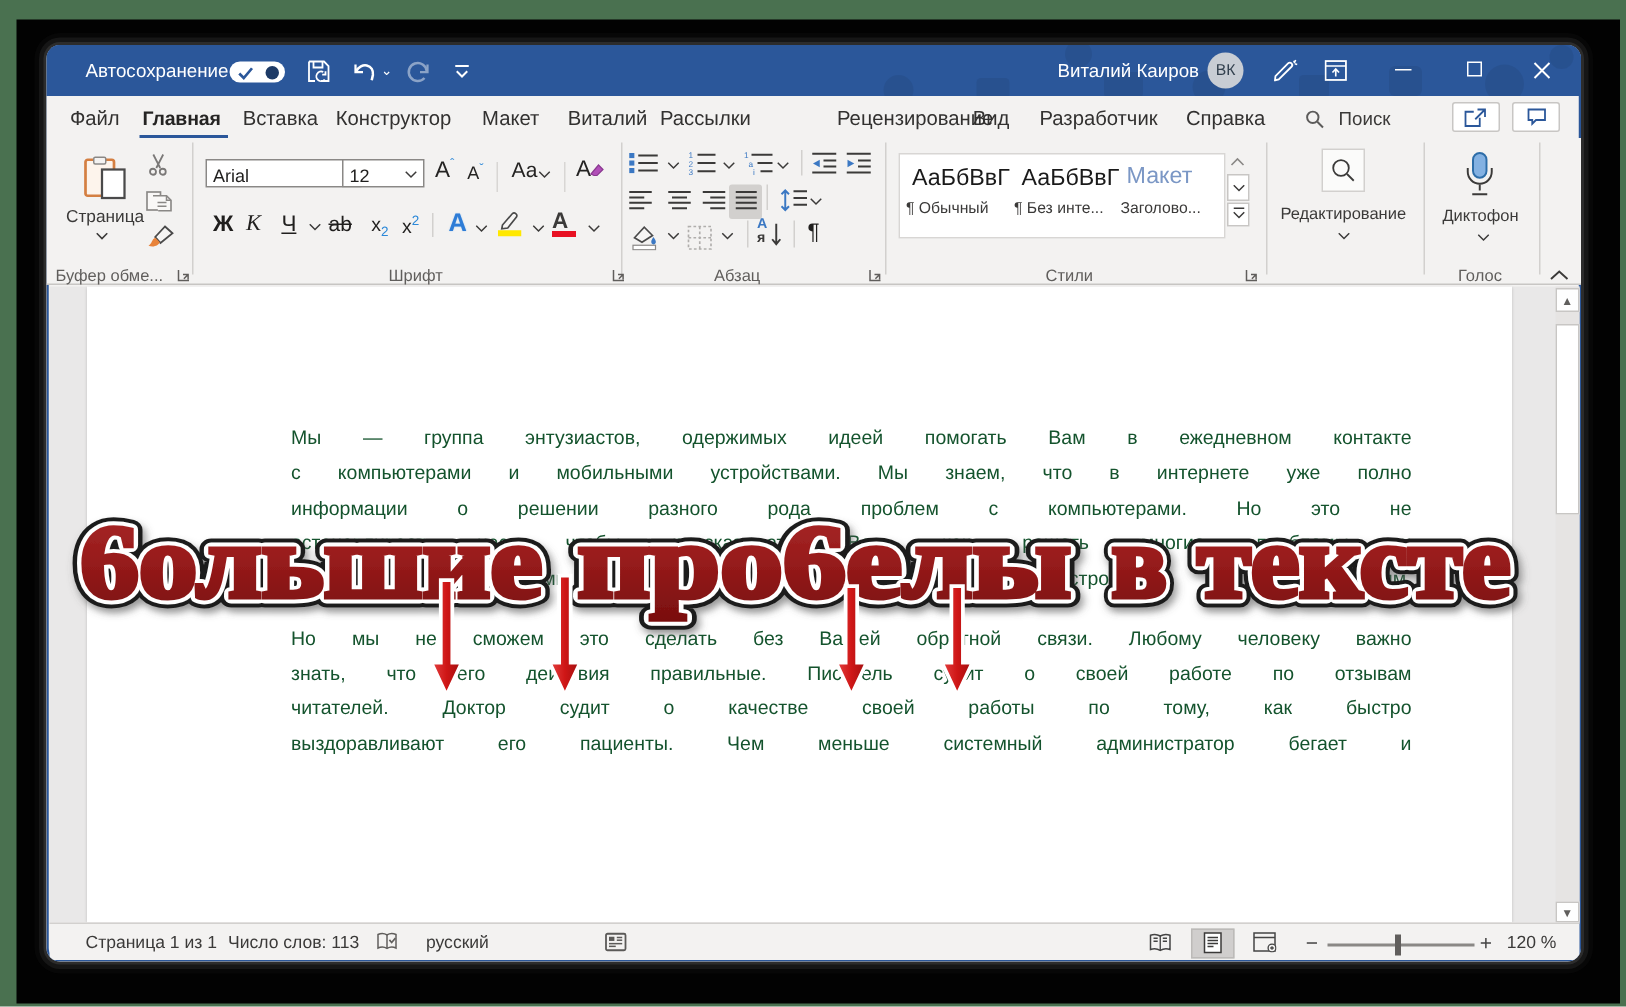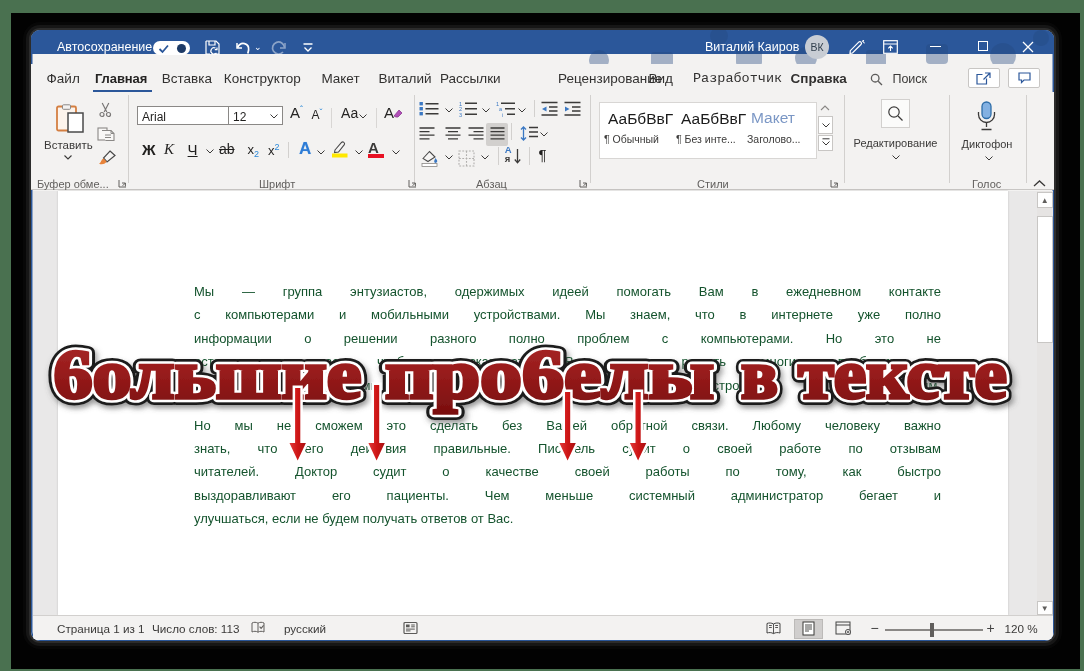--- a/index.html
+++ b/index.html
@@ -3,21 +3,21 @@
 <style>
   * { margin:0; padding:0; box-sizing:border-box; }
   html,body { width:1084px; height:671px; overflow:hidden; }
   body { background:#4a7150; font-family:"Liberation Sans", sans-serif; position:relative; }
   .abs { position:absolute; }
   #shadowrect { position:absolute; left:11px; top:13px; width:1069px; height:656px; background:#020202; }
   #win { position:absolute; left:31px; top:30px; width:1023px; height:611px;
          background:#f3f2f1; border-radius:9px; overflow:hidden;
          box-shadow: inset 0 0 0 1.5px #2a5699, 0 0 0 2px rgba(70,70,70,.45), 0 0 0 5px rgba(60,60,60,.28), 0 0 0 8px rgba(50,50,50,.12); }
   
-  #titlebar { position:absolute; left:0; top:0; width:1023px; height:24px; background:#2b579a; color:#fff; }
+  #titlebar { position:absolute; left:0; top:0; width:1023px; height:34px; background:#2b579a; color:#fff; }
   #titlebar .t { position:absolute; font-size:12.5px; color:#fff; white-space:nowrap; }
   
   #tabrow { position:absolute; left:0; top:34px; width:911px; height:28px; background:#f3f2f1;text-align:center; }
   #tabrow .tab { position:absolute; top:7px; font-size:13.5px; color:#323130; white-space:nowrap; }
   #tabrow .sel { color:#252423; font-weight:bold; font-size:13px; letter-spacing:-0.1px; }
   #hl-underline { position:absolute; left:62px; top:25.5px; width:59px; height:2.5px; background:#2b579a; }
   
   #ribbon { position:absolute; left:0; top:62px; width:1023px; height:98px; background:#f3f2f1; border-bottom:1px solid #c8c6c4; font-size:11px; color:#3b3a39; }
   .vsep { position:absolute; top:3px; height:88px; width:1px; background:#d2d0ce; }
   .glabel { position:absolute; top:86px; font-size:11px; color:#605e5c; white-space:nowrap; }
@@ -110,22 +110,22 @@
     <div id="hl-underline"></div>
     <div class="tab" style="left:15.6px;">Файл</div>
     <div class="tab sel" style="left:64px;">Главная</div>
     <div class="tab" style="left:130.8px;">Вставка</div>
     <div class="tab" style="left:192.8px;">Конструктор</div>
     <div class="tab" style="left:290.4px;">Макет</div>
     <div class="tab" style="left:347.5px;">Виталий</div>
     <div class="tab" style="left:409px;">Рассылки</div>
     <div class="tab" style="left:527px;">Рецензирование</div>
     <div class="tab" style="left:617.5px;">Вид</div>
-    <div class="tab" style="left:662px;font-family:Liberation Mono, monospace;">Разработчик</div>
-    <div class="tab" style="left:759.6px;font-weight:bold;">Справка</div>
+    <div class="tab" style="left:662px;">Разработчик</div>
+    <div class="tab" style="left:759.6px;">Справка</div>
     <svg class="abs" style="left:839px; top:9px;" width="13" height="13" viewBox="0 0 13 13">
         <circle cx="5.2" cy="5.2" r="3.8" stroke="#5c5b5a" fill="none" stroke-width="1.3"></circle>
         <path d="M8.2 8.2 L12 12" stroke="#5c5b5a" stroke-width="1.3"></path>
       </svg>
     <div class="tab" style="left:861.4px; font-size:12.5px; top:8px; color:#3b3a39;">Поиск</div>
     <div class="abs" style="left:937px; top:4px; width:32px; height:20px; background:#fff; border:1px solid #c8c6c4; border-radius:2px;"></div>
     <svg class="abs" style="left:945px; top:8px;" width="15" height="13" viewBox="0 0 15 13">
         <path d="M6.5 2.5 h-5.5 v9.5 h9.5 v-5.5" stroke="#2b579a" fill="none" stroke-width="1.2"></path>
         <path d="M9 1 h5 v5 M14 1 L7.5 7.5" stroke="#2b579a" fill="none" stroke-width="1.2"></path>
       </svg>
@@ -158,21 +158,21 @@
       </svg>
     <svg class="launch" style="left:799px; top:87px;" viewBox="0 0 9 9">
         <path d="M1 1 v7 h7 M4 4 h3.4 v3.4 M7.4 4 L4.6 6.8" stroke="#605e5c" fill="none" stroke-width="1"></path>
       </svg>
 
     <svg class="abs" style="left:25px; top:12px;" width="30" height="31" viewBox="0 0 30 31">
       <rect x="1" y="2.5" width="19" height="24" rx="1.5" stroke="#d47f42" fill="#fdf4ec" stroke-width="1.8"></rect>
       <rect x="6.5" y="0.8" width="8" height="4.5" rx="1" fill="#f3f2f1" stroke="#8a8886" stroke-width="1"></rect>
       <rect x="12" y="9" width="15" height="19" fill="#fff" stroke="#4a4a4a" stroke-width="1.5"></rect>
     </svg>
-    <div class="t" style="position:absolute; left:13px; top:47px; width:48px; text-align:center; font-size:11.5px; color:#3b3a39;">Вставить</div>
+    <div class="t" style="position:absolute; left:13px; top:47px; width:48px; text-align:center; font-size:11.5px; color:#3b3a39;">Страница</div>
     <svg class="abs" style="left:33px; top:63px;" width="8" height="5" viewBox="0 0 8 5">
         <path d="M0.5 0.5 L4 4 L7.5 0.5" stroke="#3b3a39" fill="none" stroke-width="1.1"></path>
       </svg>
     <svg class="abs" style="left:68px; top:10px;" width="13" height="16" viewBox="0 0 13 16">
       <path d="M3.2 1 L7.8 10 M9.8 1 L5.2 10" stroke="#7a7877" stroke-width="1.2"></path>
       <circle cx="3" cy="12.5" r="2" stroke="#7a7877" fill="none" stroke-width="1.2"></circle>
         <circle cx="9.5" cy="12.5" r="2" stroke="#7a7877" fill="none" stroke-width="1.2"></circle>
     </svg>
     <svg class="abs" style="left:66px; top:35px;" width="18" height="15" viewBox="0 0 18 15">
       <rect x="1" y="1" width="9" height="12" stroke="#8a8886" fill="#f9f8f7" stroke-width="1.1"></rect>
@@ -359,30 +359,29 @@
         <path d="M1 6 L6.5 1 L12 6" stroke="#3b3a39" fill="none" stroke-width="1.3"></path>
       </svg>
   </div>
 
   <div id="docarea">
     <div id="page"></div>
     <div id="doctext">
       <div id="p1">
         <div class="jl">Мы — группа энтузиастов, одержимых идеей помогать Вам в ежедневном контакте</div>
         <div class="jl">с компьютерами и мобильными устройствами. Мы знаем, что в интернете уже полно</div>
-        <div class="jl">информации о решении разного полно проблем с компьютерами. Но это не</div>
+        <div class="jl">информации о решении разного рода проблем с компьютерами. Но это не</div>
         <div class="jl">останавливает нас, чтобы рассказывать Вам, как решать многие проблемы и</div>
         <div class="jl">пользоваться благами современных компьютерных устройств и программ.</div>
       </div>
       <div id="p2">
         <div class="jl">Но мы не сможем это сделать без Вашей обратной связи. Любому человеку важно</div>
         <div class="jl">знать, что его действия правильные. Писатель судит о своей работе по отзывам</div>
         <div class="jl">читателей. Доктор судит о качестве своей работы по тому, как быстро</div>
         <div class="jl">выздоравливают его пациенты. Чем меньше системный администратор бегает и</div>
-        <div class="ll">улучшаться, если не будем получать ответов от Вас.</div>
       </div>
     </div>
     <div id="vscroll">
       <div class="sbtn" style="top:0.5px; height:16.5px; font-size:8px; line-height:15px;">▲</div>
       <div id="sthumb"></div>
       <div class="sbtn" style="top:409.5px; height:14px; font-size:8px; line-height:13px;">▼</div>
     </div>
   </div>
 
   <div id="statusbar">

